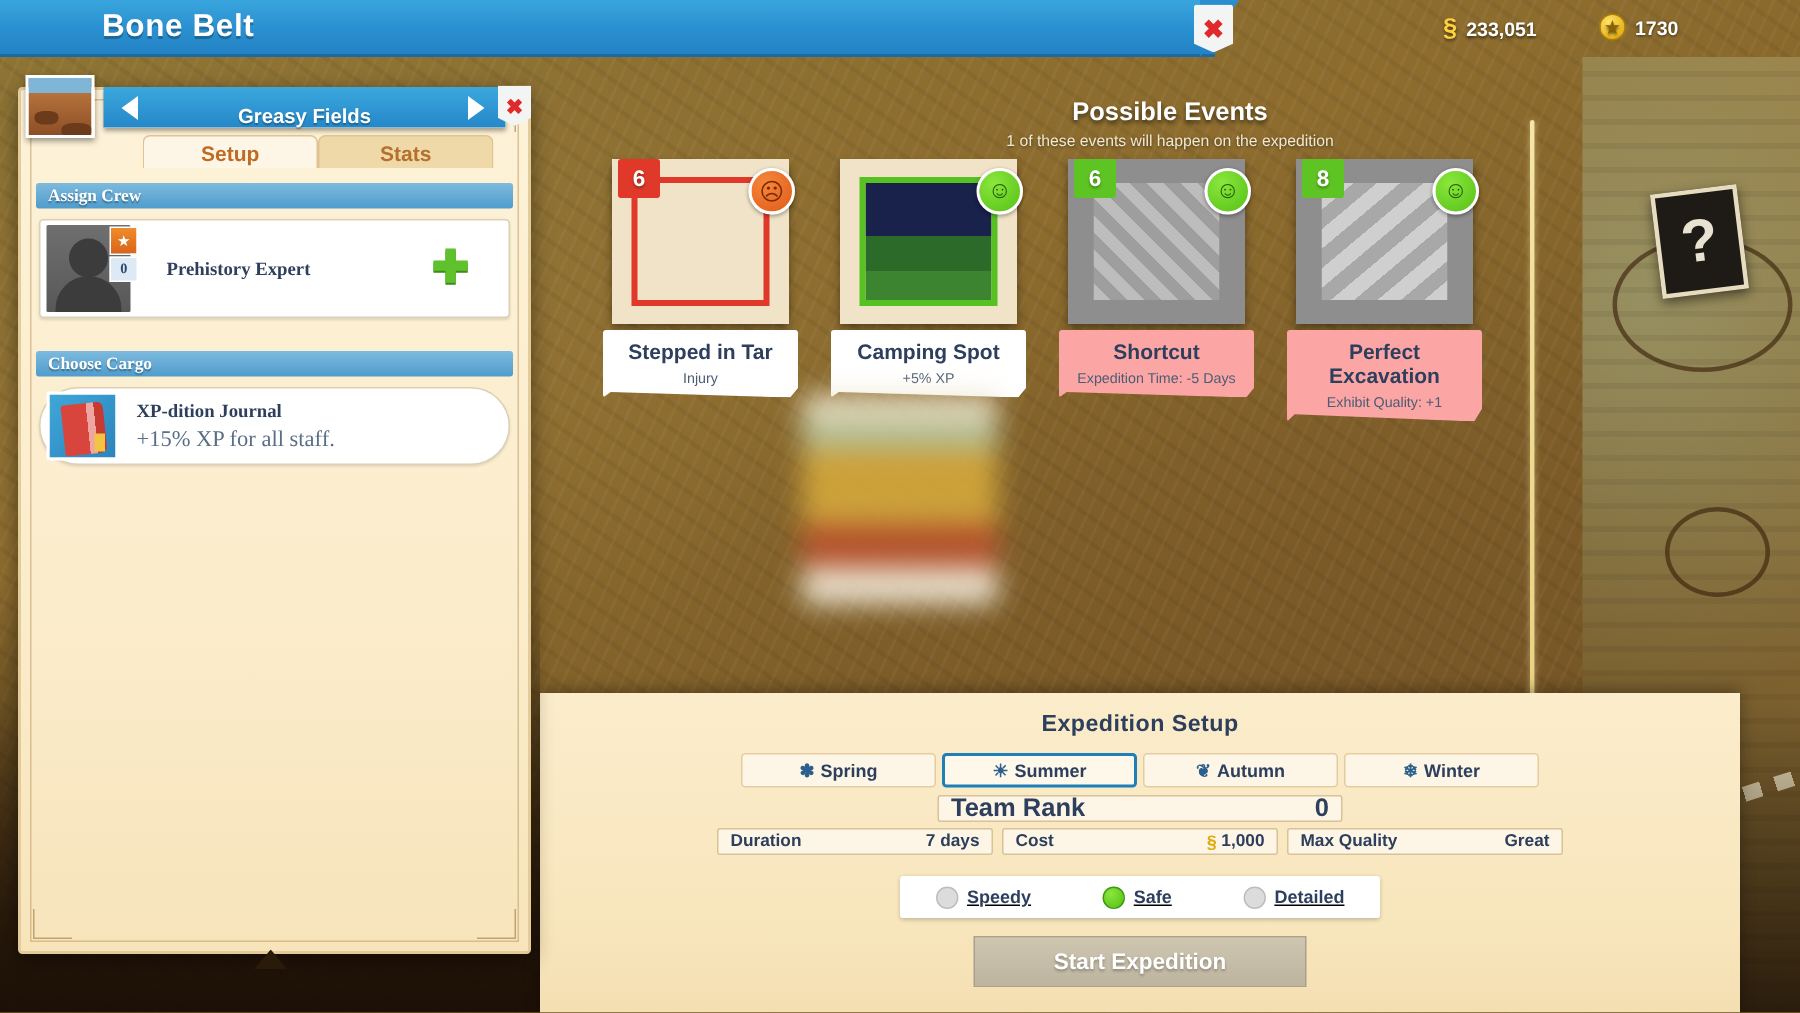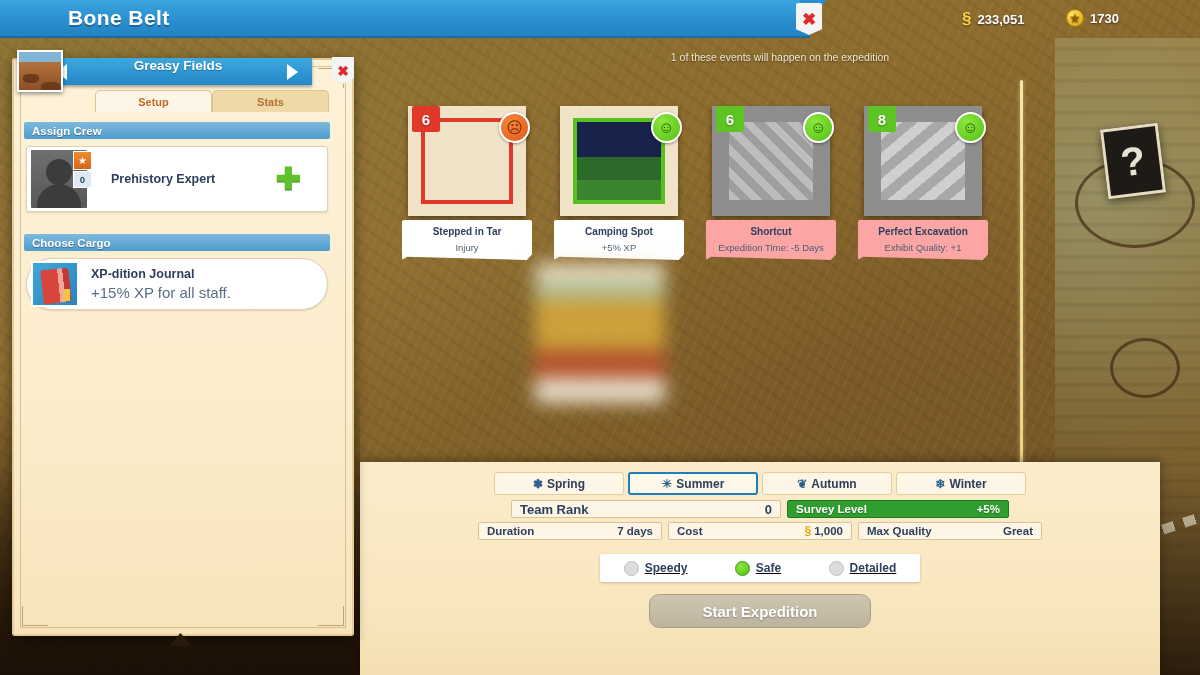--- a/index.html
+++ b/index.html
@@ -107,23 +107,23 @@
   .c-br{right:8px;bottom:8px;border-top:none;border-left:none;}
   .c-tl{left:8px;top:8px;border-bottom:none;border-right:none;}
   .c-tr{right:8px;top:8px;border-bottom:none;border-left:none;}
   #panel-notch{
     position:absolute; left:46%; bottom:-12px; width:22px;height:13px;
     background:#2a1a0a; clip-path:polygon(50% 0,100% 100%,0 100%);
   }
 
   
   #region-nav{
-    position:absolute; left:44px; top:58px; width:268px; height:27px; z-index:22;
+    position:absolute; left:69px; top:58px; width:268px; height:27px; z-index:22;
     background:linear-gradient(to bottom,#3ba8de,#2587c8);
-    display:flex;align-items:flex-start;justify-content:center;
+    display:flex;align-items:flex-end;justify-content:center;
     box-shadow:0 2px 3px rgba(0,0,0,.35);
   }
   #region-name{color:#fff;font-weight:bold;font-size:13.5px;text-shadow:0 1px 1px rgba(0,0,0,.3);}
   .arrow-btn{position:absolute;top:50%;transform:translateY(-50%);width:0;height:0;cursor:pointer;}
   #arrow-left{left:12px;border-top:8px solid transparent;border-bottom:8px solid transparent;border-right:11px solid #fff;}
   #arrow-right{right:14px;border-top:8px solid transparent;border-bottom:8px solid transparent;border-left:11px solid #fff;}
   #region-thumb{
     position:absolute; left:17px; top:50px; width:46px; height:42px; z-index:23;
     background:linear-gradient(to bottom,#7fb5d6 0%,#7fb5d6 26%,#b5723c 26%,#8c4f25 100%);
     border:2px solid #fff; box-shadow:0 2px 4px rgba(0,0,0,.4);
@@ -134,34 +134,34 @@
     position:absolute; left:332px; top:57px; width:22px;height:27px; z-index:24;
     background:#f3f4f4; clip-path:polygon(0 0,100% 0,100% 80%,50% 100%,0 80%);
     display:flex;align-items:center;justify-content:center;
     box-shadow:0 1px 2px rgba(0,0,0,.4);
   }
 
   
   #tabs{ position:absolute; left:95px; top:90px; display:flex; z-index:22; }
   .tab{
     width:117px;height:22px; display:flex;align-items:center;justify-content:center;
-    font-size:11px;font-weight:bold;color:#b3662a;
+    font-size:14px;font-weight:bold;color:#b3662a;
     border-radius:5px 5px 0 0; border:1px solid #e0c391; border-bottom:none;
   }
   .tab.active{ background:#fdf6e6; color:#c06a23; }
   .tab.inactive{ background:#f0d9a8; color:#b3702f; }
 
   
   .section-bar{
     margin:0 10px; height:17px; border-radius:2px;
     background:linear-gradient(to bottom,#7dbade,#4f9ccc);
     display:flex;align-items:center; padding-left:8px;
     color:#fff;font-size:11.5px;font-weight:bold;text-shadow:0 1px 1px rgba(0,0,0,.35);
   }
-  #panel-body{ position:absolute; left:0; top:62px; right:12px; }
+  #panel-body{ position:absolute; left:0; top:62px; right:0;font-family:Liberation Serif, serif; }
 
   .slot-card{
     margin:7px 12px 0 12px; background:#fff; border-radius:3px;
     border:1px solid #ddd0b4; display:flex; align-items:center; position:relative;
     box-shadow:0 1px 2px rgba(0,0,0,.12);
   }
   #crew-slot{ height:66px; padding:4px; }
   .portrait{
     width:56px;height:58px;background:linear-gradient(to bottom,#6f6f6f,#585858);
     position:relative; overflow:hidden; border-radius:1px; flex:0 0 auto;
@@ -244,21 +244,21 @@
     z-index:5; border:2px solid #fff; display:flex;align-items:center;justify-content:center;
     font-size:16px; box-shadow:0 1px 3px rgba(0,0,0,.4);
   }
   .face.bad{ background:radial-gradient(circle at 35% 30%,#f5873a,#e05a18); color:#7a2a05; }
   .face.happy{ background:radial-gradient(circle at 35% 30%,#8ae63c,#56c117); color:#1f5c04; }
   .ev-label{
     margin-top:4px; background:#fff; border-radius:2px; padding:6px 4px 7px 4px;
     text-align:center; box-shadow:0 2px 4px rgba(0,0,0,.3);
     clip-path:polygon(0 0,100% 0,100% 86%,96% 100%,4% 92%,0 100%);
   }
-  .ev-name{ font-size:10px;font-weight:bold;color:#2d3f5c; }
+  .ev-name{ font-size:14px;font-weight:bold;color:#2d3f5c; }
   .ev-eff{ font-size:9.5px;color:#4b5d74; margin-top:5px; }
   .ev.locked .ev-label{ background:#fca5a5; }
 
   #blurred-card{
     position:absolute; left:175px; top:215px; width:130px;height:140px;
     filter:blur(9px); opacity:.9;
     background:linear-gradient(to bottom,#efe6cd 0 12%, #b8c6a0 12% 26%, #d4a83c 26% 62%, #b8502c 62% 82%, #f2eada 82% 100%);
     border-radius:4px;
   }
   #scroll-line{
@@ -283,21 +283,21 @@
     display:flex;align-items:center;justify-content:center; gap:4px;
     font-size:12px;font-weight:bold;color:#2d3f5c;
   }
   .season.selected{ border:2px solid #1f7fb8; background:#fdf8ea; }
   .season .sicon{ font-size:12px; color:#2d5f8c; }
 
   #stat-row1{ display:flex; justify-content:center; gap:6px; margin-top:5px; }
   .bar-plain{
     width:270px;height:18px;background:#fdf6e6;border:1px solid #d9c297;border-radius:2px;
     display:flex;align-items:center;justify-content:space-between;padding:0 8px;
-    font-size:13px;font-weight:bold;color:#2d3f5c;
+    font-size:17px;font-weight:bold;color:#2d3f5c;
   }
   .bar-green{
     width:222px;height:18px;background:#2f9e2f;border:1px solid #1f7a1f;border-radius:2px;
     display:flex;align-items:center;justify-content:space-between;padding:0 8px;
     font-size:11.5px;font-weight:bold;color:#fff;text-shadow:0 1px 1px rgba(0,0,0,.3);
   }
   #stat-row2{ display:flex; justify-content:center; gap:6px; margin-top:4px; }
   .bar-stat{
     width:184px;height:18px;background:#fdf6e6;border:1px solid #d9c297;border-radius:2px;
     display:flex;align-items:center;justify-content:space-between;padding:0 8px;
@@ -310,21 +310,21 @@
     margin:14px auto 0 auto; width:320px;height:28px;background:#fff;border-radius:2px;
     display:flex;align-items:center;justify-content:space-around;
     box-shadow:0 1px 3px rgba(0,0,0,.2);
     text-decoration:underline;
   }
   .radio-opt{ display:flex;align-items:center;gap:6px; font-size:12px;font-weight:bold;color:#2d3f5c; }
   .radio{ width:15px;height:15px;border-radius:50%;background:#dcdcdc;border:1px solid #bdbdbd; }
   .radio.on{ background:radial-gradient(circle at 35% 30%,#8ae63c,#54c016); border-color:#3f9a0f; }
 
   #start-btn{
-    margin:12px auto 0 auto; width:222px;height:34px;border-radius:10px;
+    margin:12px auto 0 auto; width:222px;height:34px;border-radius:0;
     background:linear-gradient(to bottom,#cfc6b2,#bdb49f);
     border:1px solid #a9a08b;
     display:flex;align-items:center;justify-content:center;
     font-size:15px;font-weight:bold;color:#fff;text-shadow:0 1px 2px rgba(0,0,0,.3);
   }
 
   
   #site-marker{
     position:absolute; right:38px; top:126px; width:58px;height:70px; z-index:12;
     background:#1e1a16; border:3px solid #e8dcc0; transform:rotate(-7deg);
@@ -423,20 +423,21 @@
 <div id="tabs">
   <div class="tab active">
     <span>Setup</span>
   </div>
   <div class="tab inactive">
     <span>Stats</span>
   </div>
 </div>
 
 <div id="events">
+  <div id="events-title">Possible Events</div>
   <div id="events-sub">1 of these events will happen on the expedition</div>
 
   <div id="event-cards">
 
     <div class="ev">
       <div class="ev-frame">
         <div class="mat"></div>
         <div class="ev-img" style="background:linear-gradient(to bottom,#6a4a32 0 32%, #3b4a6e 32% 70%, #2c3category 70%, #2f3f5e 70%);"></div>
         <div class="num-badge">6</div>
         <div class="face bad">☹</div>
@@ -486,20 +487,21 @@
       </div>
     </div>
 
   </div>
 
   <div id="blurred-card"></div>
   <div id="scroll-line"></div>
 </div>
 
 <div id="setup">
+  <div id="setup-title">Expedition Setup</div>
 
   <div id="seasons">
     <div class="season">
       <span class="sicon">✽</span>
       <span>Spring</span>
     </div>
     <div class="season selected">
       <span class="sicon">☀</span>
       <span>Summer</span>
     </div>
@@ -510,24 +512,20 @@
     <div class="season">
       <span class="sicon">❄</span>
       <span>Winter</span>
     </div>
   </div>
 
   <div id="stat-row1">
     <div class="bar-plain">
       <span>Team Rank</span>
       <span>0</span>
-    </div>
-    <div class="bar-green">
-      <span>Survey Level</span>
-      <span>+5%</span>
     </div>
   </div>
 
   <div id="stat-row2">
     <div class="bar-stat">
       <span>Duration</span>
       <span>7 days</span>
     </div>
     <div class="bar-stat">
       <span>Cost</span>

